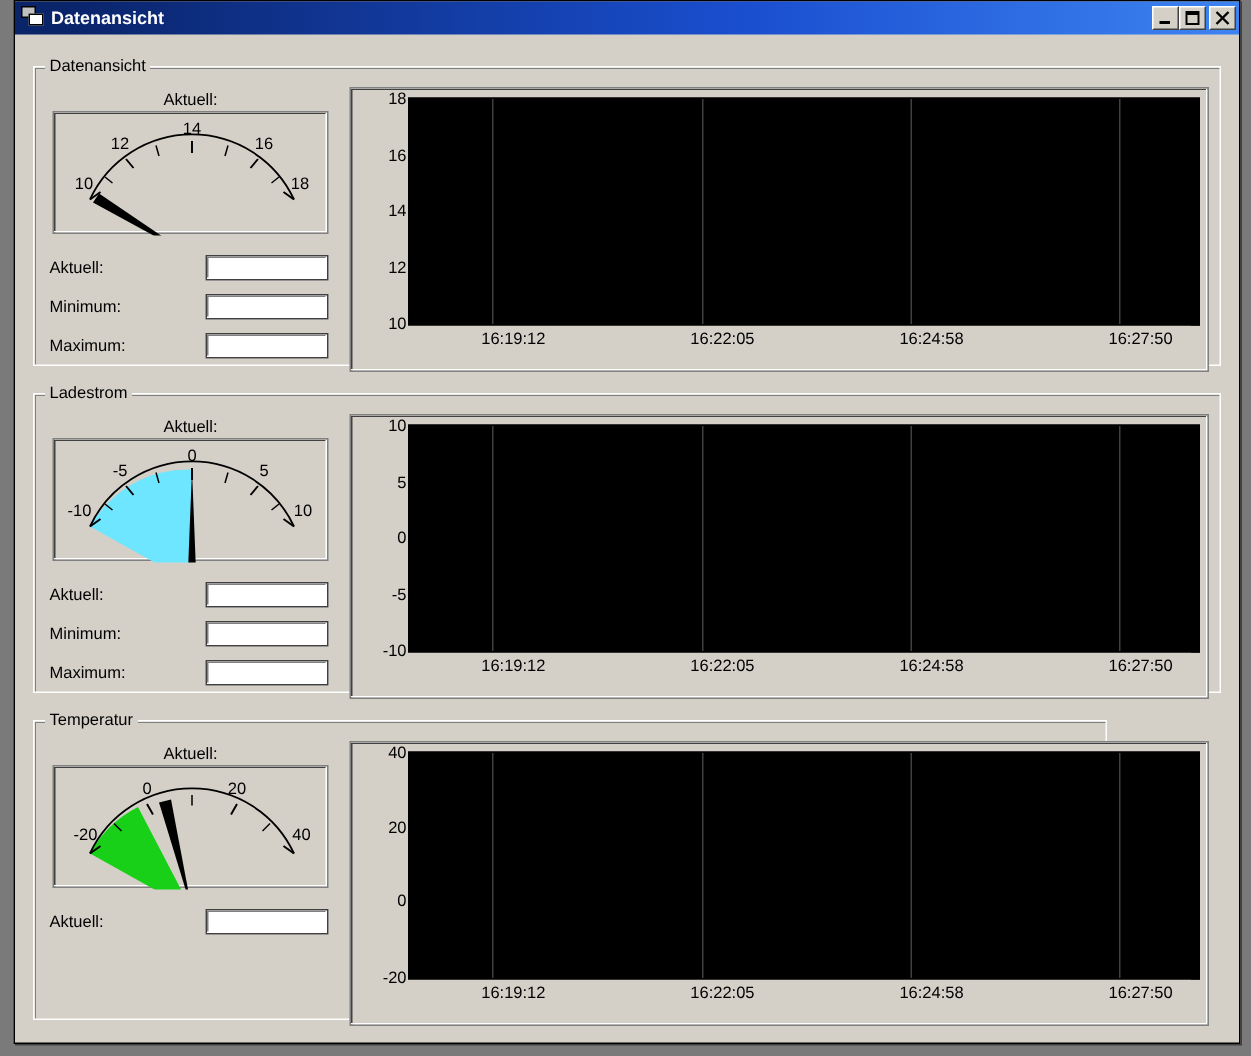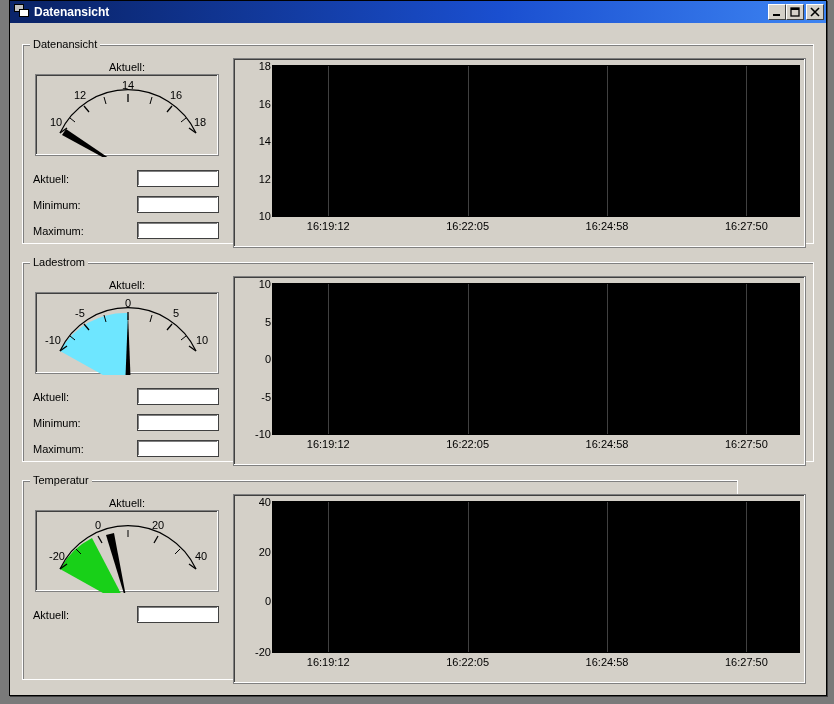--- a/index.html
+++ b/index.html
@@ -136,20 +136,21 @@
      width:6px; height:1px; background:#000;
      right:-1px;
   }
   .xtick {
     position:absolute;
     top:100%;
     margin-top:4px;
     font-size:11px;
     transform: translateX(-50%);
     white-space:nowrap;
+    margin-left:14px;
   }
   .xtick-line {
     position:absolute;
     width:1px; height:100%;
     background:#404040;
     top:0;
   }
 
   svg.gauge-svg { position:absolute; left:0; top:0; }
 </style>

